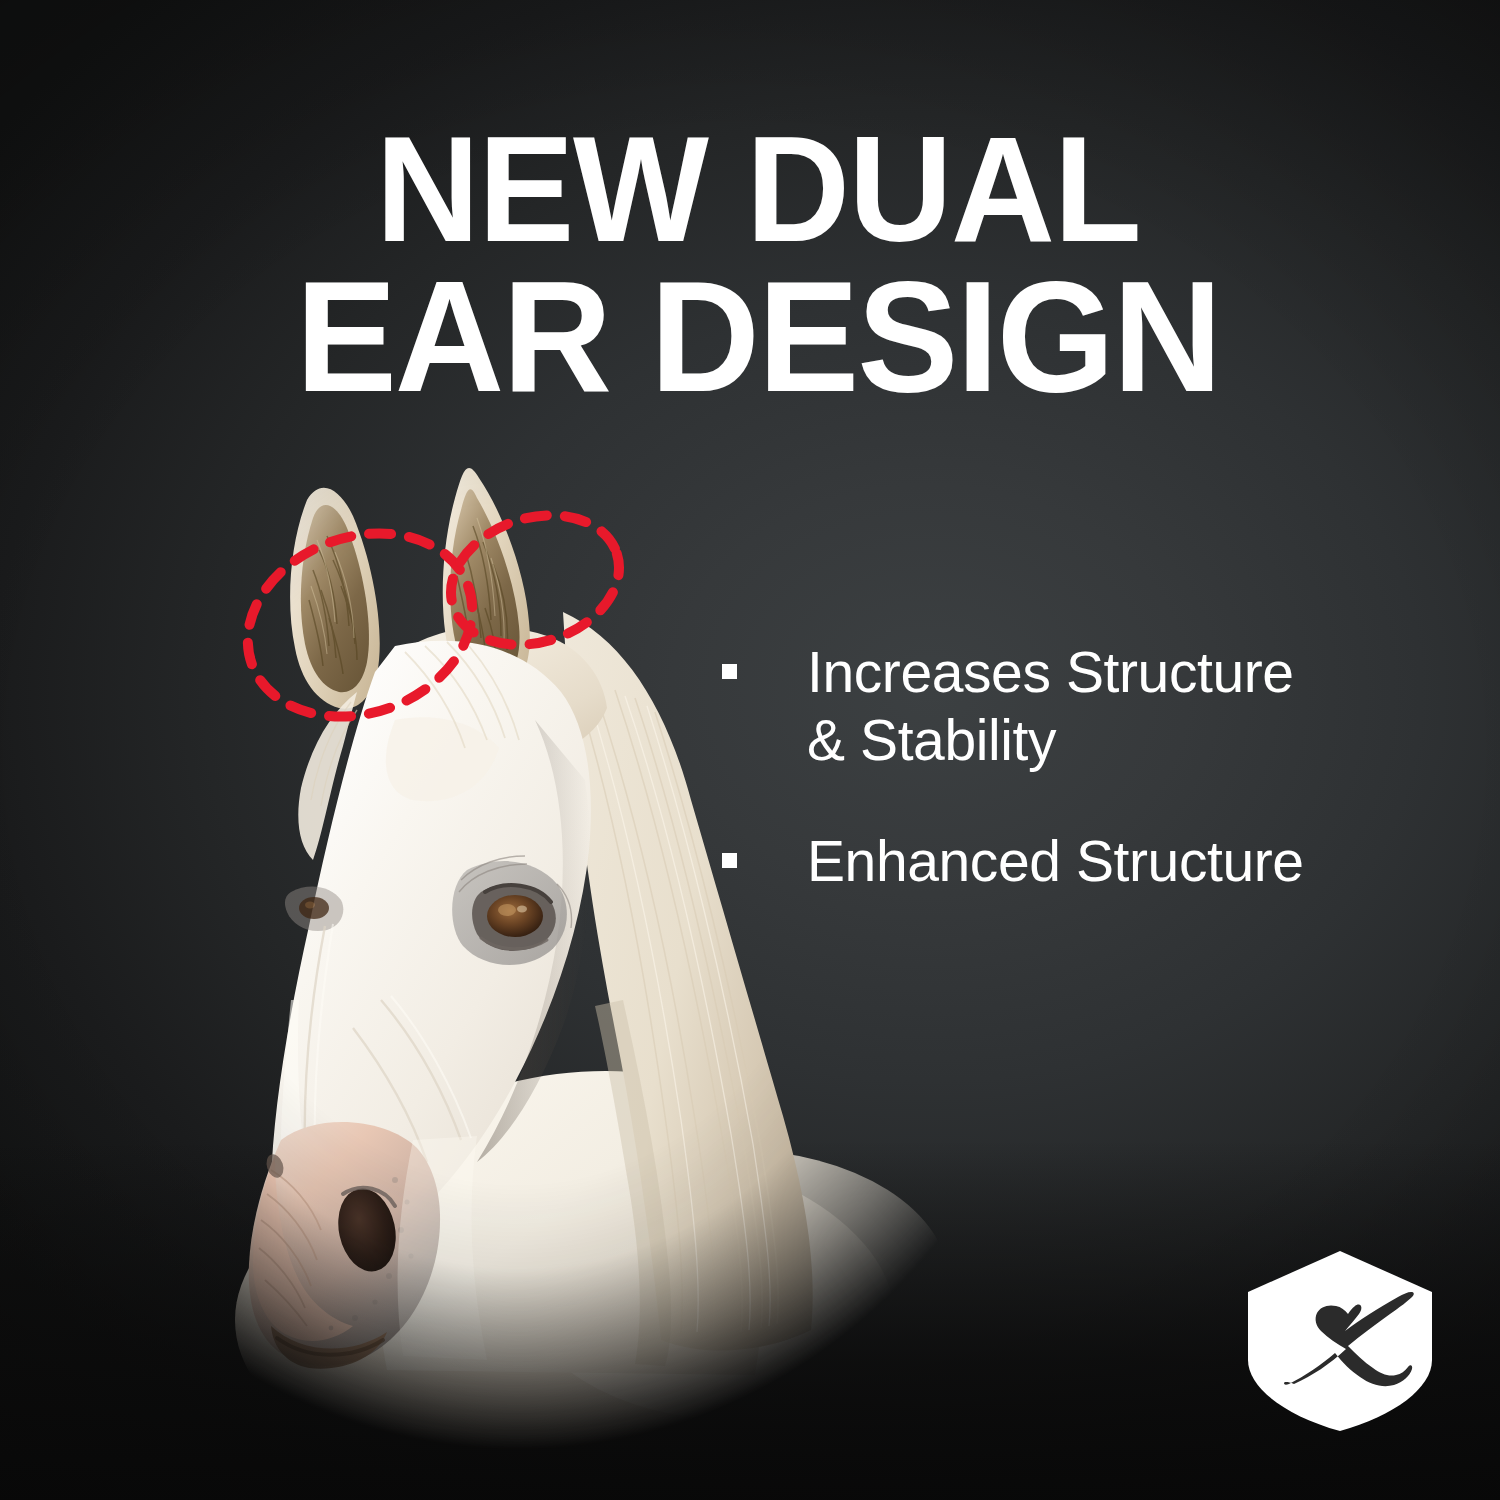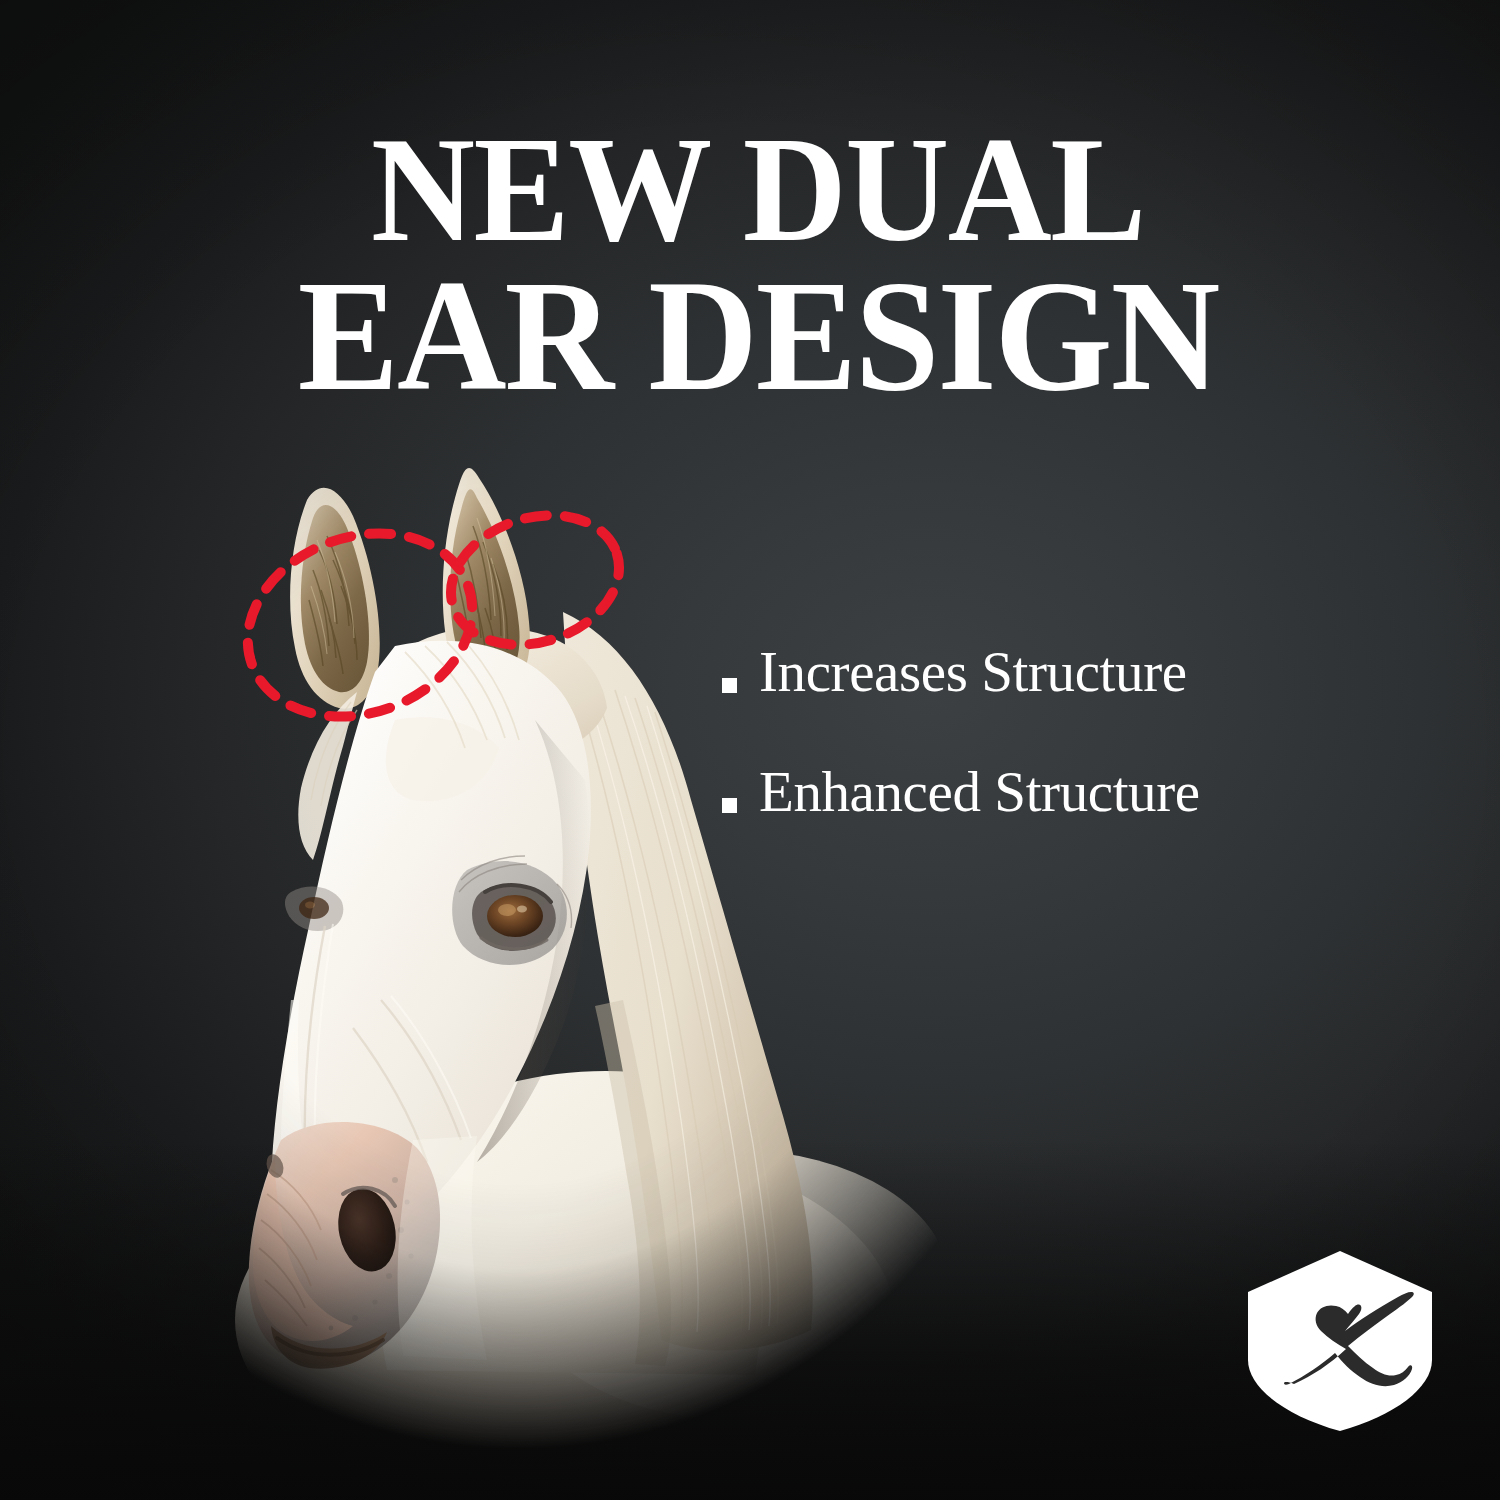--- a/index.html
+++ b/index.html
@@ -6,21 +6,21 @@
   html, body {
     margin: 0;
     padding: 0;
     background: #000;
   }
   #stage {
     position: relative;
     width: 1500px;
     height: 1500px;
     overflow: hidden;
-    font-family: Liberation Serif, serif;
+    font-family: Liberation Sans, sans-serif;
     background: #0f172a;
   }
 
   
   .bg-base {
     position: absolute;
     inset: 0;
     background: #141516;
   }
   .bg-glow {
@@ -73,22 +73,23 @@
 
   
   .bullets {
     position: absolute;
     left: 722px;
     top: 638px;
     width: 700px;
   }
   .bullet-row {
     display: flex;
-    align-items: center;
+    align-items: flex-start;
     margin-bottom: 52px;
+    gap: 48px;
   }
   .bullet-mark {
     width: 15px;
     height: 15px;
     background: #ffffff;
     margin-top: 26px;
     margin-right: 22px;
     flex: 0 0 auto;
   }
   .bullet-text {
@@ -415,20 +416,21 @@
     <span class="hl-line l1">NEW DUAL</span>
     <span class="hl-line l2">EAR DESIGN</span>
   </div>
 
   <div class="bullets">
 
     <div class="bullet-row">
       <span class="bullet-mark"></span>
       <span class="bullet-text">
         <span>Increases Structure</span><br>
+        <span>&amp; Stability</span>
       </span>
     </div>
 
     <div class="bullet-row">
       <span class="bullet-mark"></span>
       <span class="bullet-text">
         <span>Enhanced Structure</span><br>
       </span>
     </div>
 

